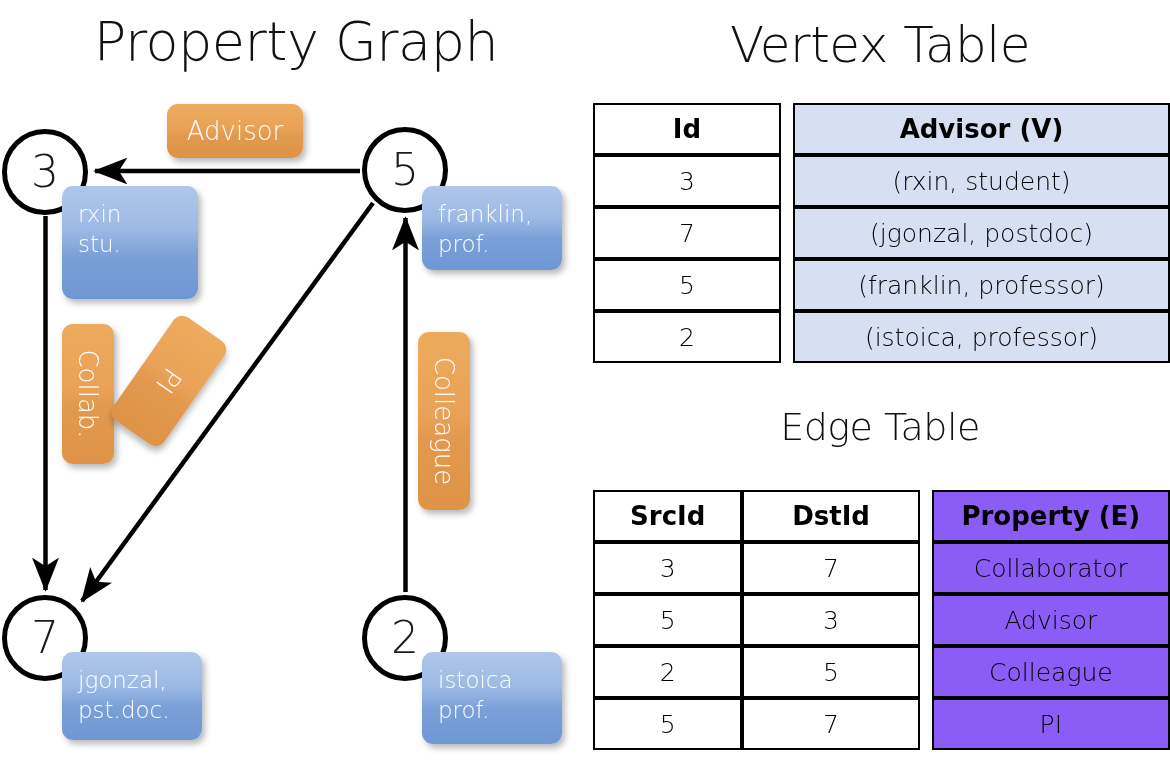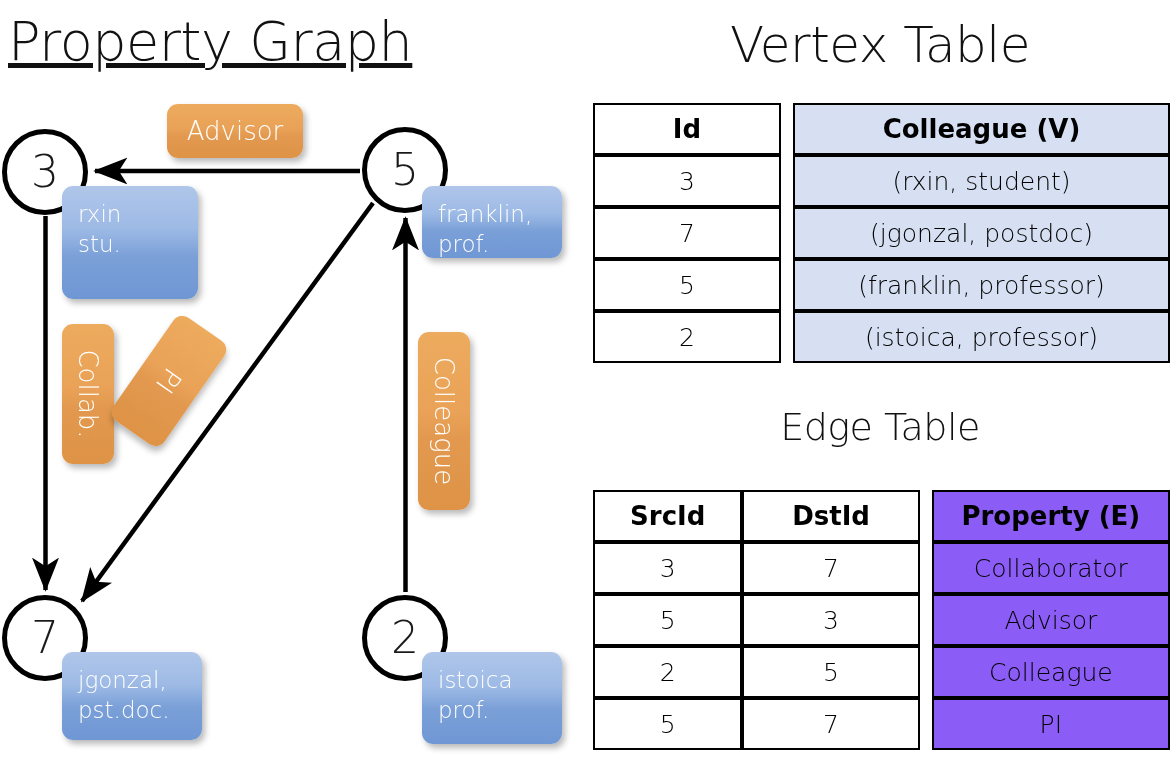--- a/index.html
+++ b/index.html
@@ -19,25 +19,24 @@
   
   .title {
     position: absolute;
     font-family: "DejaVu Sans", sans-serif;
     font-weight: 300;
     color: #111111;
     white-space: nowrap;
     letter-spacing: -0.5px;
   }
   #title-property-graph {
-    left: 8px; top: 12px; width: 560px;
-    text-align: left;
+    left: 16px; top: 12px; width: 560px;
+    text-align: center;
     font-size: 54px;
     line-height: 60px;
-    text-decoration: underline;
   }
   #title-vertex-table {
     left: 590px; top: 16px; width: 580px;
     text-align: center;
     font-size: 50px;
     line-height: 58px;
   }
   #title-edge-table {
     left: 590px; top: 398px; width: 580px;
     text-align: center;
@@ -88,21 +87,21 @@
     color: #ffffff;
     font-family: "DejaVu Sans", sans-serif;
     font-weight: 300;
     font-size: 23px;
     line-height: 30px;
     padding: 13px 0 0 16px;
     box-sizing: border-box;
     z-index: 4;
   }
   #prop-rxin     { left: 62px;  top: 186px; width: 136px; height: 113px; }
-  #prop-franklin { left: 422px; top: 186px; width: 140px; height: 72px; }
+  #prop-franklin { left: 422px; top: 186px; width: 140px; height: 84px; }
   #prop-jgonzal  { left: 62px;  top: 652px; width: 140px; height: 88px; }
   #prop-istoica  { left: 422px; top: 652px; width: 140px; height: 92px; }
 
   
   .edge-label {
     position: absolute;
     border-radius: 11px;
     background: linear-gradient(to bottom, #edab5e 0%, #e9a257 45%, #e2994f 60%, #de9346 100%);
     box-shadow: 3px 4px 6px rgba(0,0,0,0.28);
     color: #ffffff;
@@ -240,21 +239,21 @@
   <div class="edge-label" id="edge-label-colleague">
     <span class="vtext">Colleague</span>
   </div>
 </div>
 
 <table class="tbl" id="vertex-table">
   <tbody>
       <tr>
     <th class="c-id">Id</th>
     <td class="spacer"></td>
-    <th class="c-prop">Colleague (V)</th>
+    <th class="c-prop">Advisor (V)</th>
   </tr>
   <tr>
     <td class="c-id">3</td>
     <td class="spacer"></td>
     <td class="c-prop">(rxin, student)</td>
   </tr>
   <tr>
     <td class="c-id">7</td>
     <td class="spacer"></td>
     <td class="c-prop">(jgonzal, postdoc)</td>

